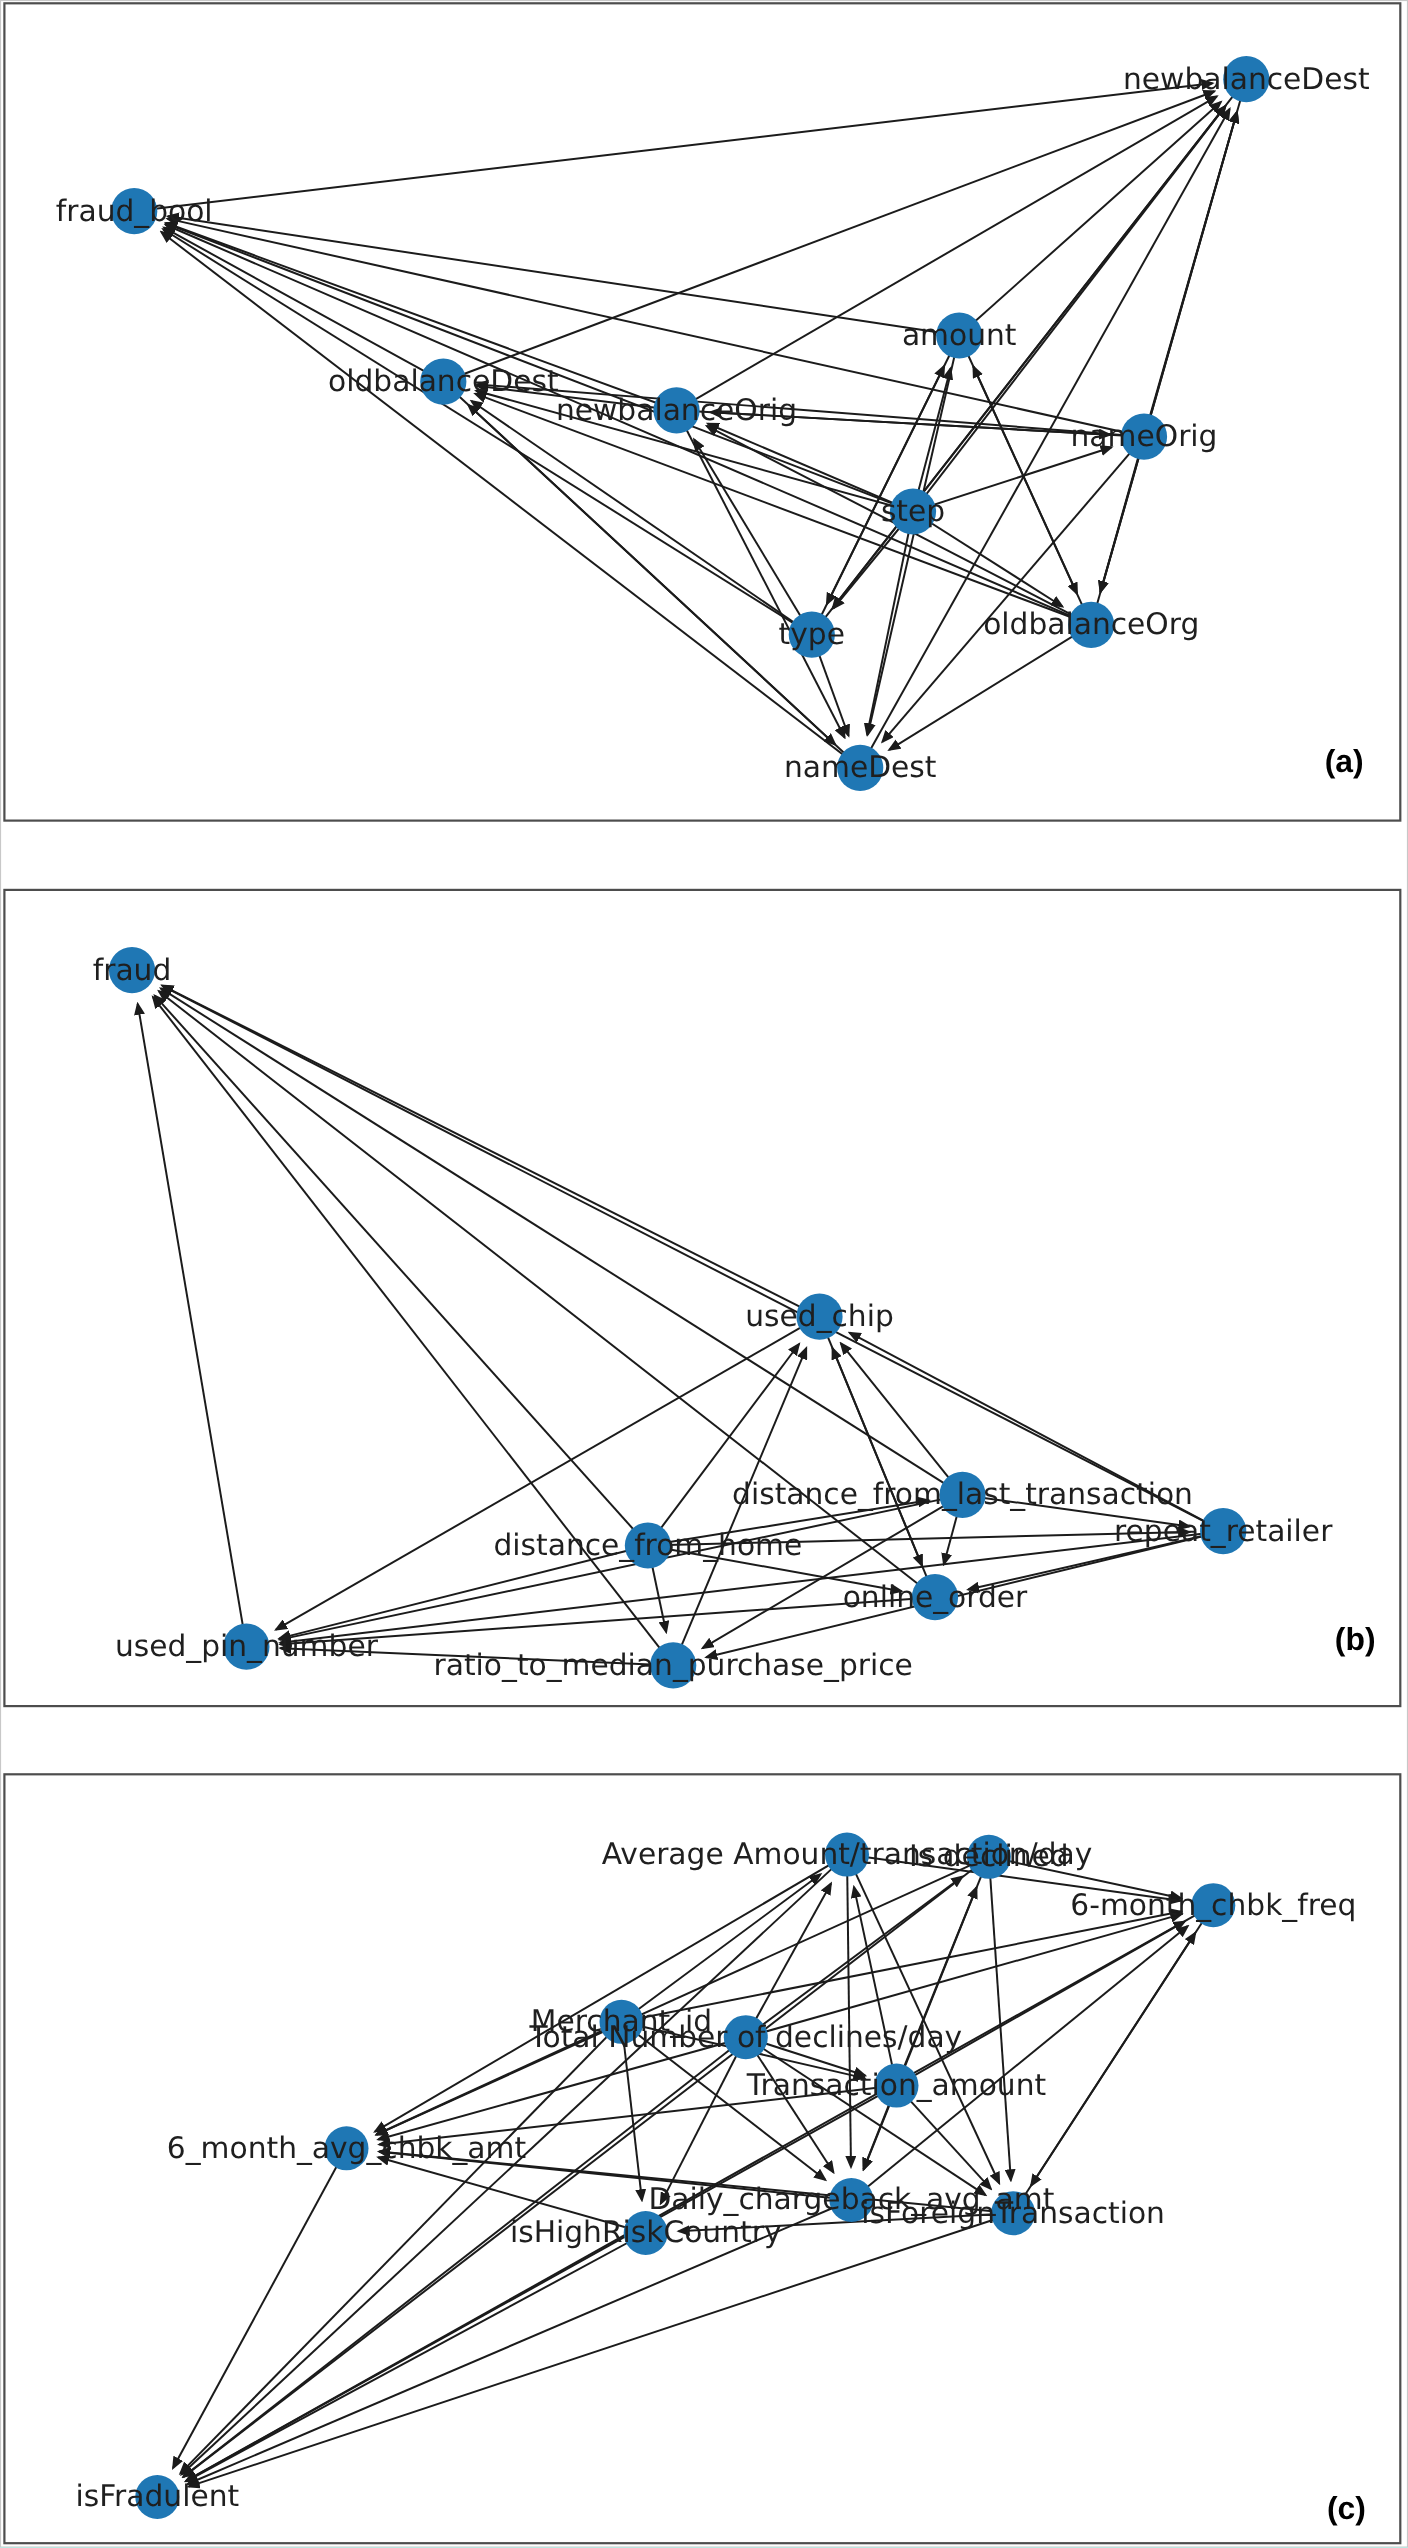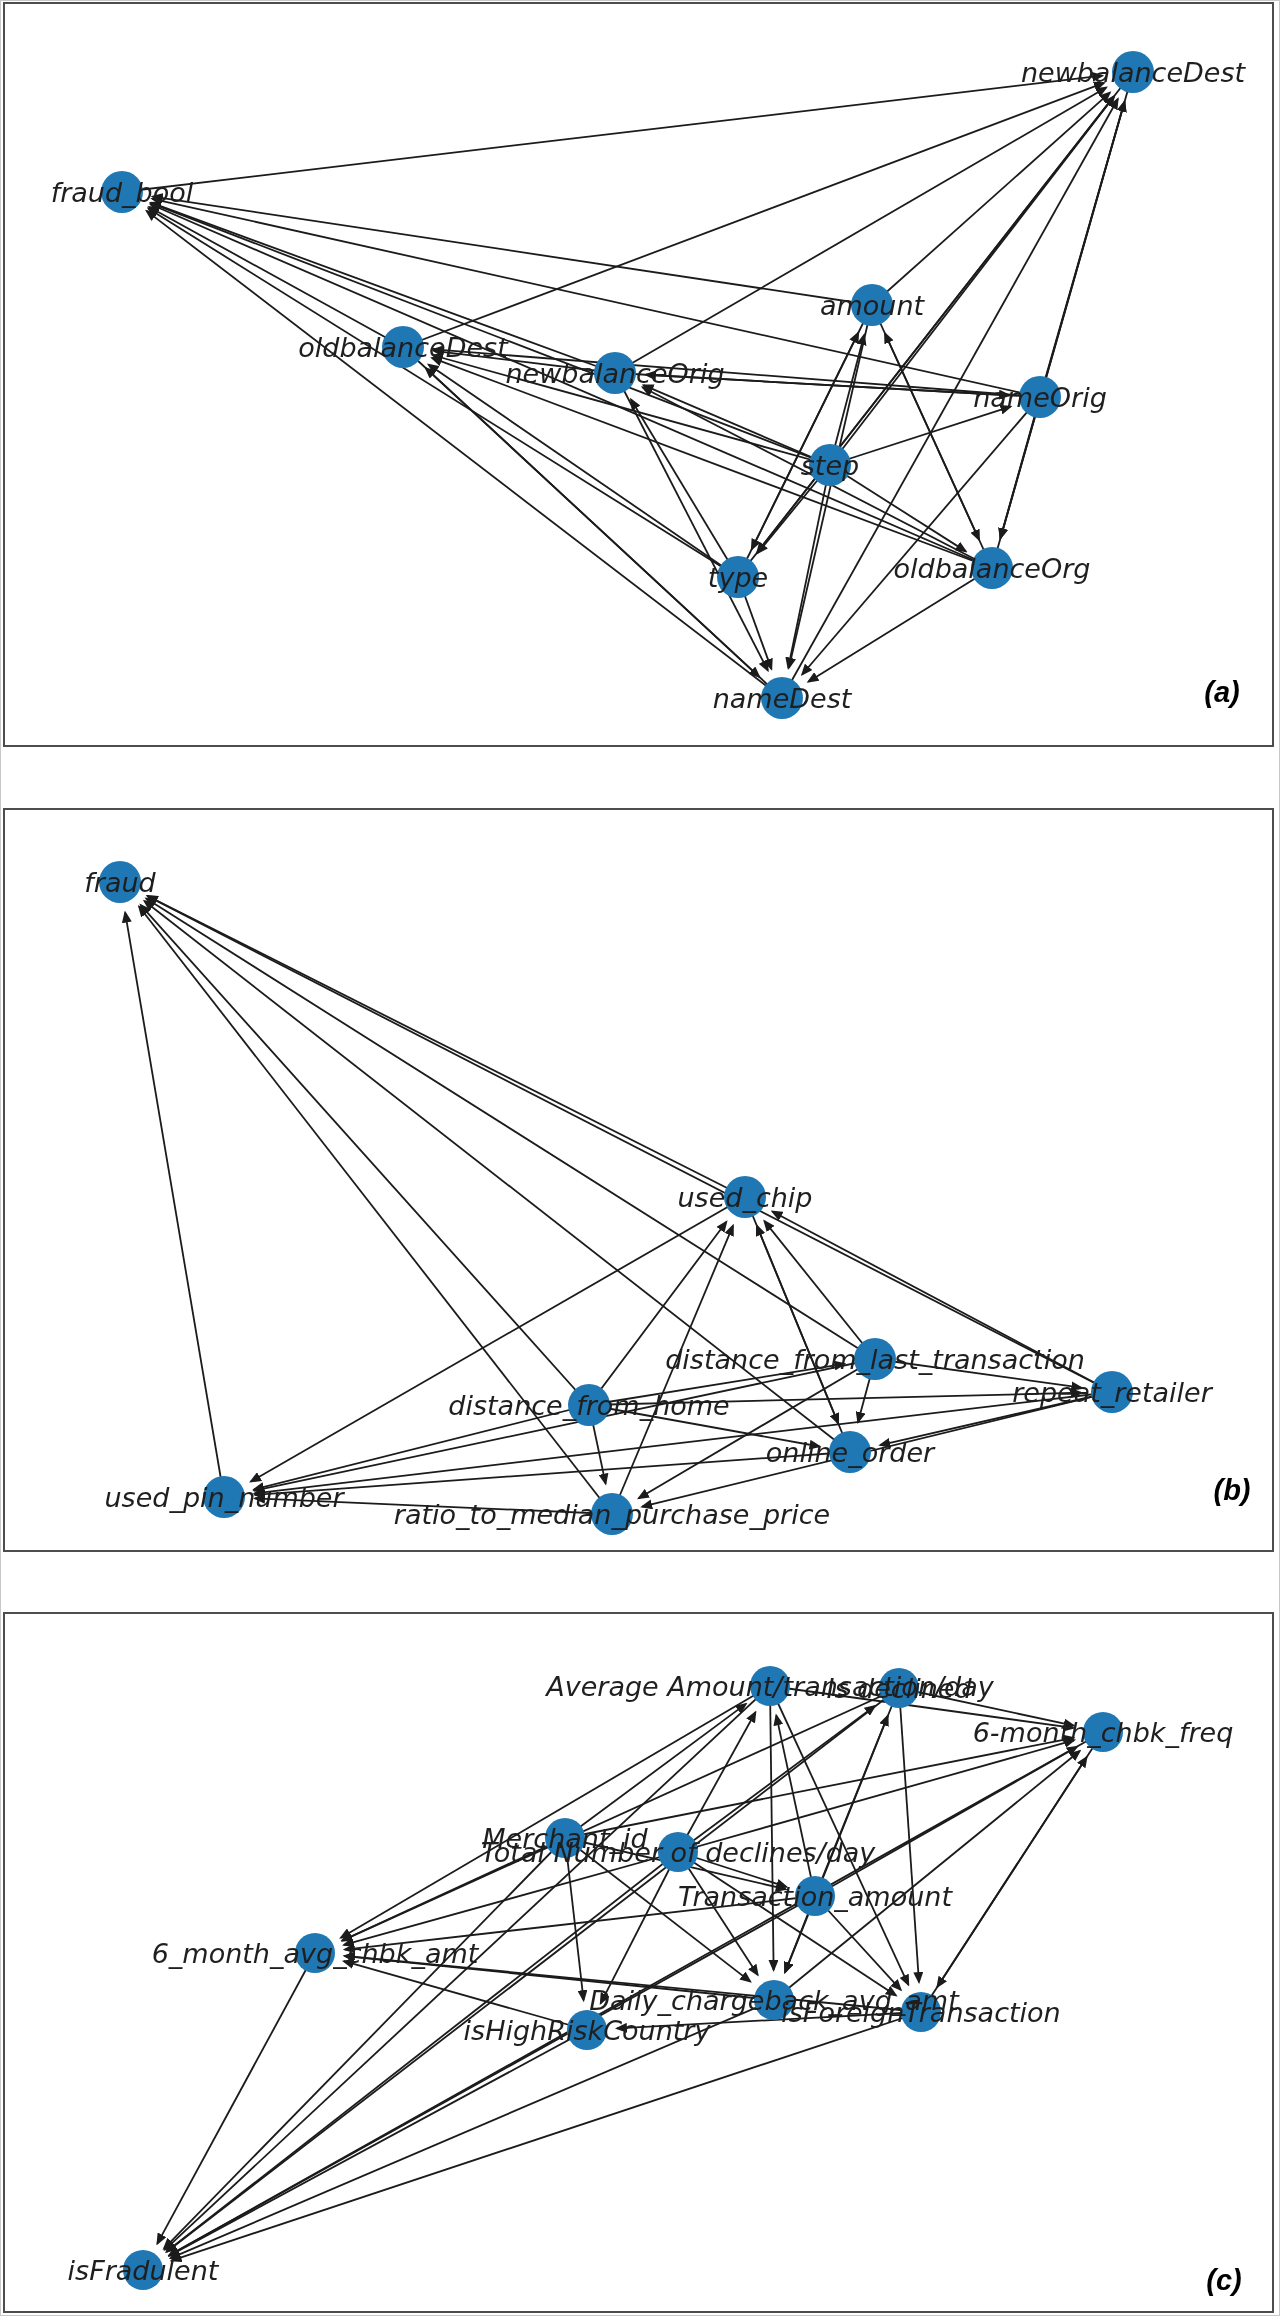--- a/index.html
+++ b/index.html
@@ -3,21 +3,20 @@
 <meta charset="utf-8">
 <style>
   html, body { margin: 0; padding: 0; background: #ffffff; }
   #figure-wrap {
     position: relative;
     width: 1280px;
     height: 2316px;
     overflow: hidden;
     background: #14b8a6;
     font-family: "DejaVu Sans", sans-serif;
-    font-style: italic;
   }
   svg { display: block; }
   .node-label {
     font-family: "DejaVu Sans", sans-serif;
     font-size: 27px;
     fill: #1f1f1f;
   }
   .panel-caption {
     font-family: "Liberation Sans", sans-serif;
     font-size: 29px;

